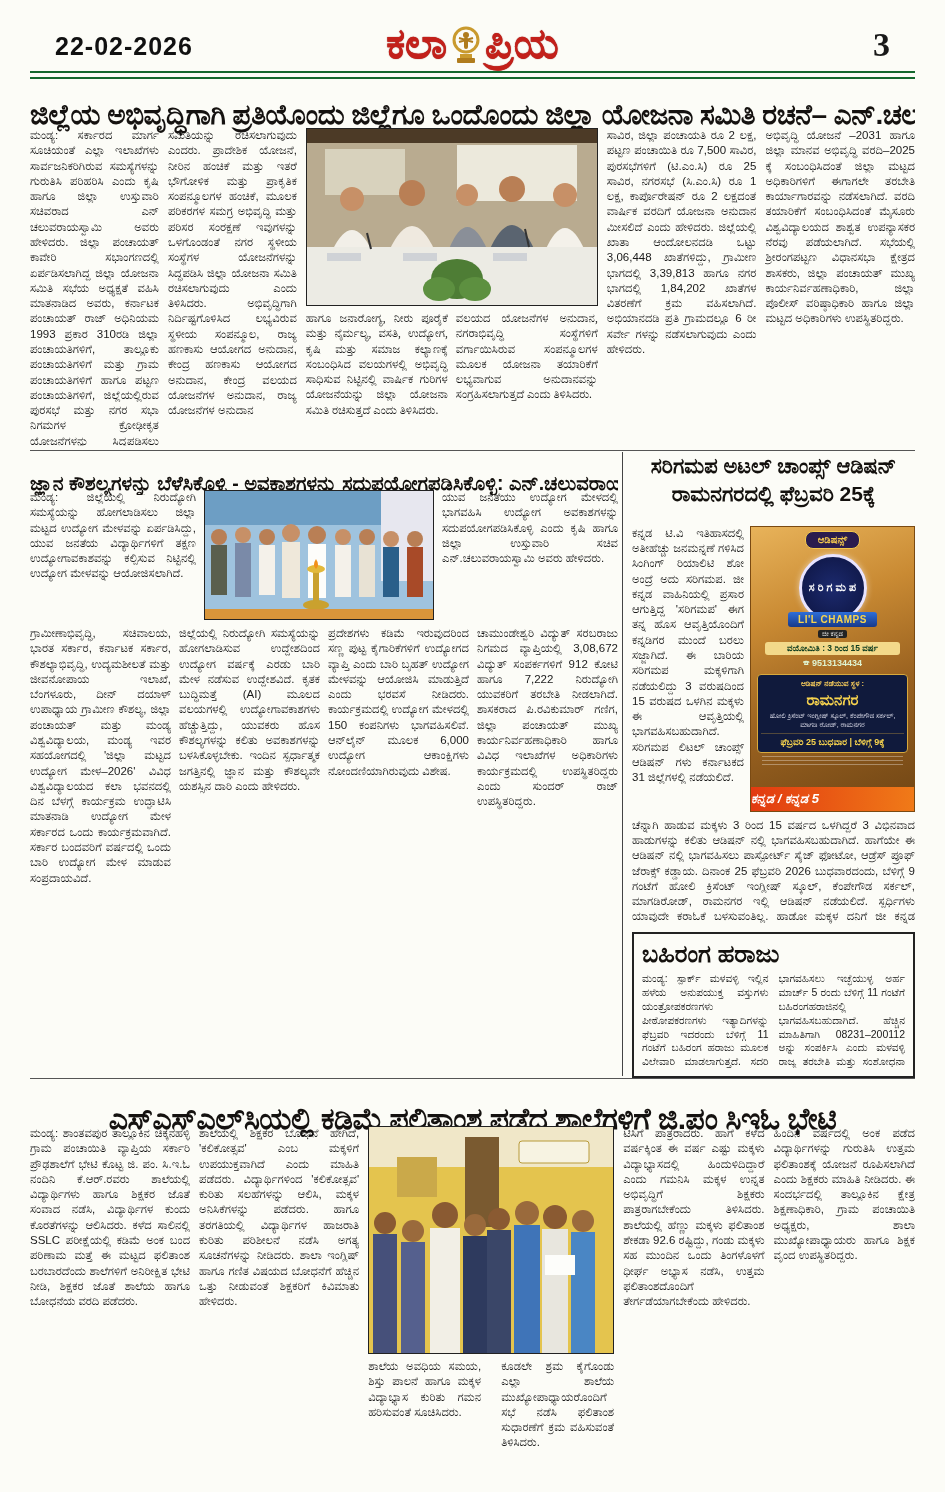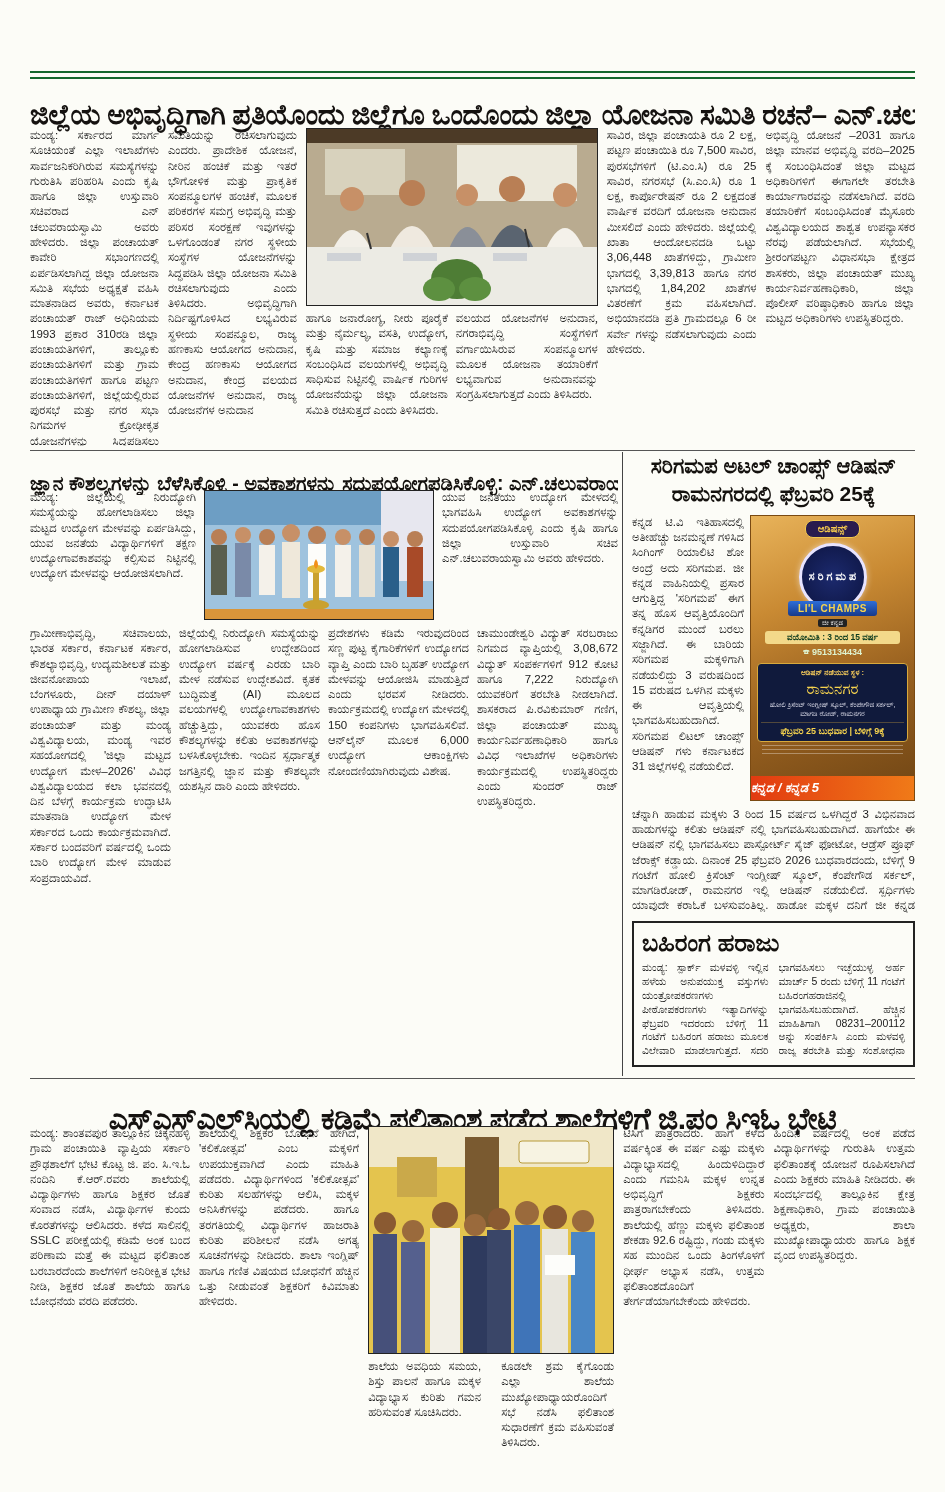--- a/index.html
+++ b/index.html
@@ -35,39 +35,39 @@
              color:#14110e;white-space:nowrap;overflow:hidden;}
   .a2band{position:absolute;left:30px;top:490px;width:588px;height:130px;display:flex;gap:8px;}
   .a2band .c1{width:166px;height:100%;}
   .a2band .c2{width:176px;height:100%;}
   .a2low{position:absolute;left:30px;top:626px;width:588px;height:450px;display:flex;gap:8px;}
   .a2low .bodytxt{width:141px;height:100%;}
   .vline{position:absolute;top:452px;left:622px;width:0;height:624px;border-left:1px solid #444;}
   
   .rcol{position:absolute;left:632px;top:452px;width:283px;}
   .headline3{text-align:center;font-size:21px;font-weight:900;line-height:1.35;color:#14110e;}
-  .a3row{display:flex;gap:6px;margin-top:6px;}
+  .a3row{display:flex;gap:6px;margin-top:17px;}
   .a3row .bodytxt{width:112px;height:284px;}
   .ad{width:163px;height:284px;border:1px solid #7a4a12;position:relative;overflow:hidden;
       background:linear-gradient(160deg,#e8b35a 0%,#c98a33 30%,#9a6220 60%,#6e4414 100%);
       display:flex;flex-direction:column;align-items:center;font-family:"Liberation Sans",sans-serif;}
   .ad-top{margin-top:4px;background:#2a1c4e;color:#f3c84e;font-weight:bold;font-size:10px;
           padding:2px 12px;border-radius:8px;border:1px solid #f3c84e;}
   .ad-logo{margin-top:5px;width:62px;height:62px;border-radius:50%;background:radial-gradient(#1c2a6e,#0d1440);
            border:3px solid #e8e4ff;box-shadow:0 0 6px #fff8;color:#fff;display:flex;align-items:center;justify-content:center;
            font-weight:900;font-size:11px;text-align:center;line-height:1.2;}
   .ad-ribbon{margin-top:-10px;background:linear-gradient(#2e6ed8,#16398a);color:#f6d34e;font-weight:900;
              font-size:10px;padding:2px 10px;border-radius:3px;letter-spacing:.5px;z-index:2;}
   .ad-zee{margin-top:3px;font-size:7px;color:#fff;background:#222;padding:0 4px;border-radius:2px;}
   .ad-age{margin-top:4px;color:#0d3b1e;background:#f3d98a;font-weight:bold;font-size:8.5px;padding:1px 22px;border-radius:3px;}
   .ad-phone{margin-top:3px;color:#dff3d0;font-weight:bold;font-size:9px;}
   .ad-panel{margin-top:5px;width:88%;background:#101a3c;border:1px solid #d8a93c;border-radius:4px;
             color:#fff;text-align:center;padding:4px 3px;}
   .ad-panel .lbl{color:#f0c75a;font-size:7.5px;font-weight:bold;}
-  .ad-panel .city{color:#f6d34e;font-size:15px;font-weight:400;margin:2px 0;}
+  .ad-panel .city{color:#f6d34e;font-size:15px;font-weight:700;margin:2px 0;}
   .ad-panel .det{font-size:7px;line-height:1.35;color:#e8e8f4;}
   .ad-panel .date{margin-top:3px;border-top:1px solid #d8a93c55;padding-top:3px;color:#f6d34e;font-size:9px;font-weight:bold;}
   .ad-fine{margin-top:3px;width:86%;height:10px;background:repeating-linear-gradient(180deg,#ffffff55 0 1.5px,#0000 1.5px 4px);}
   .ad-strip{margin-top:auto;width:100%;background:linear-gradient(90deg,#e23a10,#f07a18);color:#fff;
             font-weight:900;font-size:13px;text-align:left;padding:4px 0;font-style:italic;}
   .a3lower{margin-top:6px;height:106px;}
   
   .aucbox{margin-top:8px;border:2px solid #222;padding:6px 8px;height:130px;}
   .auc-title{font-size:24px;font-weight:900;margin:0 0 4px 0;color:#14110e;}
   .auc-cols{display:flex;gap:10px;}
@@ -80,20 +80,34 @@
   .a4c2{width:172px;height:100%;}
   .a4center{width:246px;display:flex;flex-direction:column;gap:5px;}
   .a4under{flex:1;}
   .a4r{width:152px;height:100%;}
 </style>
 </head>
 <body>
 
 <div class="page">
 
+  <div class="hdr">
+    <div class="hdr-date">22-02-2026</div>
+    <div class="masthead">
+      <span class="mast-word">ಕಲಾ</span><span class="mast-icon"><svg viewBox="0 0 30 44" width="30" height="44">
+            <circle cx="15" cy="18" r="12" fill="none" stroke="#c99a2e" stroke-width="3"></circle>
+            <circle cx="15" cy="13" r="3" fill="#b07c1d"></circle>
+            <rect x="13" y="15" width="4" height="12" rx="2" fill="#b07c1d"></rect>
+            <path d="M8 20 L22 16 M8 16 L22 20" stroke="#b07c1d" stroke-width="2"></path>
+            <rect x="9" y="32" width="12" height="4" fill="#c99a2e"></rect>
+            <rect x="6" y="36" width="18" height="5" rx="1" fill="#b07c1d"></rect>
+          </svg></span><span class="mast-word">ಪ್ರಿಯ</span>
+    </div>
+    <div class="hdr-page">3</div>
+  </div>
   <div class="rule2"></div>
 
   <h1 class="headline1">ಜಿಲ್ಲೆಯ ಅಭಿವೃದ್ಧಿಗಾಗಿ ಪ್ರತಿಯೊಂದು ಜಿಲ್ಲೆಗೂ ಒಂದೊಂದು ಜಿಲ್ಲಾ ಯೋಜನಾ ಸಮಿತಿ ರಚನೆ– ಎನ್.ಚಲುವರಾಯಸ್ವಾಮಿ</h1>
 
   <div class="a1body">
     <div class="a1col a1c bodytxt">ಮಂಡ್ಯ: ಸರ್ಕಾರದ ಮಾರ್ಗ ಸೂಚಿಯಂತೆ ಎಲ್ಲಾ ಇಲಾಖೆಗಳು ಸಾರ್ವಜನಿಕರಿಗಿರುವ ಸಮಸ್ಯೆಗಳನ್ನು ಗುರುತಿಸಿ ಪರಿಹರಿಸಿ ಎಂದು ಕೃಷಿ ಹಾಗೂ ಜಿಲ್ಲಾ ಉಸ್ತುವಾರಿ ಸಚಿವರಾದ ಎನ್ ಚಲುವರಾಯಸ್ವಾಮಿ ಅವರು ಹೇಳಿದರು. ಜಿಲ್ಲಾ ಪಂಚಾಯತ್ ಕಾವೇರಿ ಸಭಾಂಗಣದಲ್ಲಿ ಏರ್ಪಡಿಸಲಾಗಿದ್ದ ಜಿಲ್ಲಾ ಯೋಜನಾ ಸಮಿತಿ ಸಭೆಯ ಅಧ್ಯಕ್ಷತೆ ವಹಿಸಿ ಮಾತನಾಡಿದ ಅವರು, ಕರ್ನಾಟಕ ಪಂಚಾಯತ್ ರಾಜ್ ಅಧಿನಿಯಮ 1993 ಪ್ರಕಾರ 310ರಡಿ ಜಿಲ್ಲಾ ಪಂಚಾಯತಿಗಳಿಗೆ, ತಾಲ್ಲೂಕು ಪಂಚಾಯತಿಗಳಿಗೆ ಮತ್ತು ಗ್ರಾಮ ಪಂಚಾಯತಿಗಳಿಗೆ ಹಾಗೂ ಪಟ್ಟಣ ಪಂಚಾಯತಿಗಳಿಗೆ, ಜಿಲ್ಲೆಯಲ್ಲಿರುವ ಪುರಸಭೆ ಮತ್ತು ನಗರ ಸಭಾ ನಿಗಮಗಳ ಕ್ರೋಢೀಕೃತ ಯೋಜನೆಗಳನ್ನು ಸಿದ್ಧಪಡಿಸಲು ಪ್ರತಿಯೊಂದು ಜಿಲ್ಲೆಗೂ ಒಂದು ಜಿಲ್ಲಾ ಯೋಜನಾ</div>
     <div class="a1col a1c bodytxt">ಸಮಿತಿಯನ್ನು ರಚಿಸಲಾಗುವುದು ಎಂದರು. ಪ್ರಾದೇಶಿಕ ಯೋಜನೆ, ನೀರಿನ ಹಂಚಿಕೆ ಮತ್ತು ಇತರೆ ಭೌಗೋಳಿಕ ಮತ್ತು ಪ್ರಾಕೃತಿಕ ಸಂಪನ್ಮೂಲಗಳ ಹಂಚಿಕೆ, ಮೂಲಕ ಪರಿಕರಗಳ ಸಮಗ್ರ ಅಭಿವೃದ್ಧಿ ಮತ್ತು ಪರಿಸರ ಸಂರಕ್ಷಣೆ ಇವುಗಳನ್ನು ಒಳಗೊಂಡಂತೆ ನಗರ ಸ್ಥಳೀಯ ಸಂಸ್ಥೆಗಳ ಯೋಜನೆಗಳನ್ನು ಸಿದ್ಧಪಡಿಸಿ ಜಿಲ್ಲಾ ಯೋಜನಾ ಸಮಿತಿ ರಚಿಸಲಾಗುವುದು ಎಂದು ತಿಳಿಸಿದರು. ಅಭಿವೃದ್ಧಿಗಾಗಿ ನಿರ್ದಿಷ್ಟಗೊಳಿಸಿದ ಲಭ್ಯವಿರುವ ಸ್ಥಳೀಯ ಸಂಪನ್ಮೂಲ, ರಾಜ್ಯ ಹಣಕಾಸು ಆಯೋಗದ ಅನುದಾನ, ಕೇಂದ್ರ ಹಣಕಾಸು ಆಯೋಗದ ಅನುದಾನ, ಕೇಂದ್ರ ವಲಯದ ಯೋಜನೆಗಳ ಅನುದಾನ, ರಾಜ್ಯ ಯೋಜನೆಗಳ ಅನುದಾನ</div>
     <div class="a1center">
       <figure class="photo" style="width:290px;height:176px;">
         <svg viewBox="0 0 290 176" width="290" height="176">

